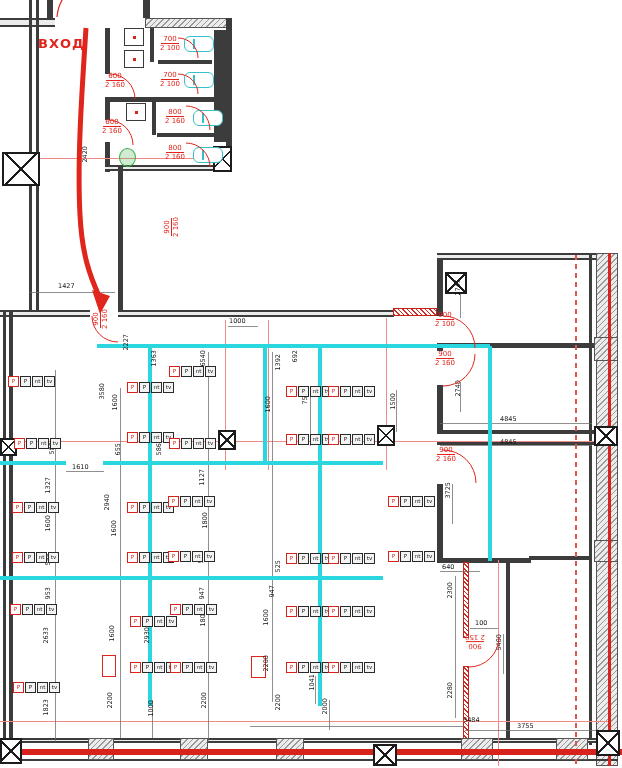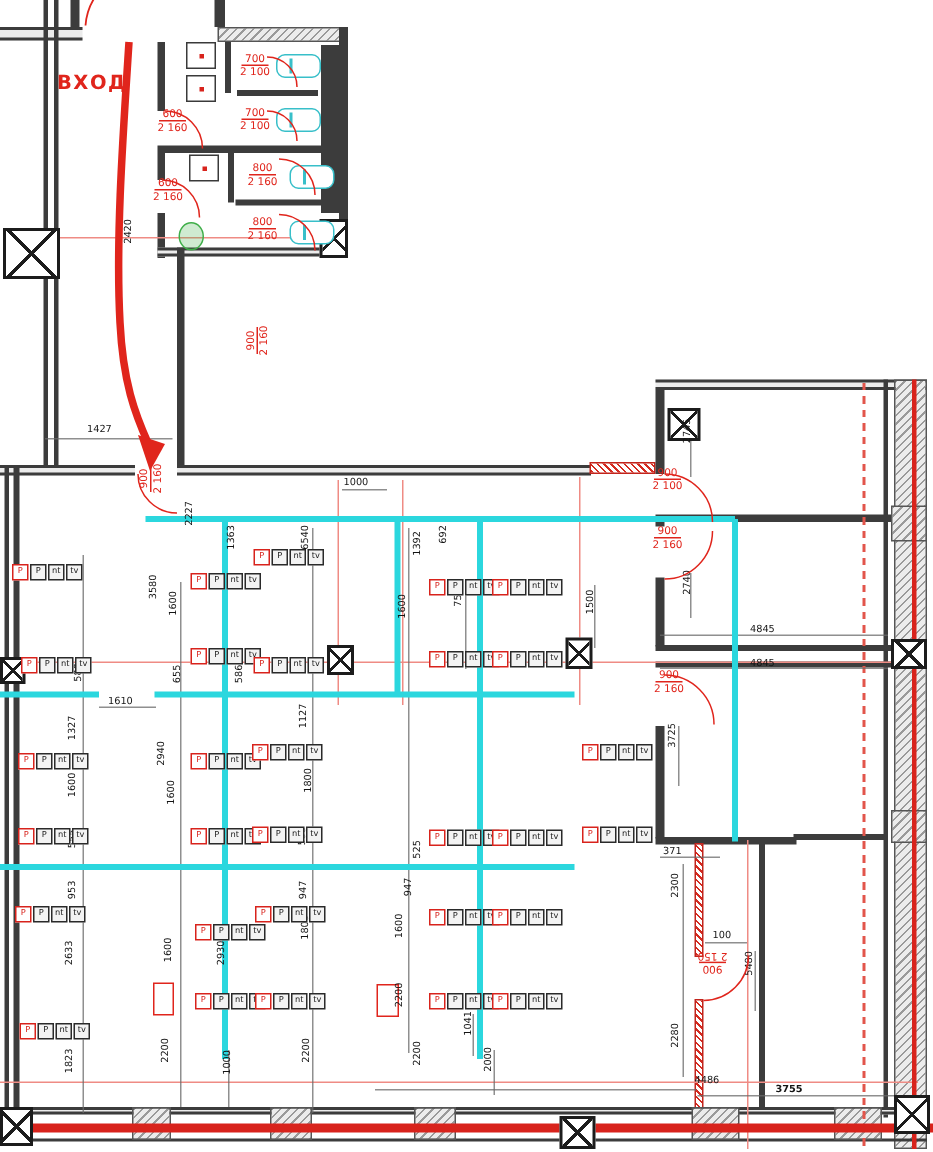--- a/index.html
+++ b/index.html
@@ -38,21 +38,21 @@
   .sink:after{content:"";position:absolute;left:50%;top:50%;width:3px;height:3px;margin:-1.5px;background:#d8231c;}
   .urinal{border:1.5px solid #3fae49;border-radius:50%;background:rgba(63,174,73,.25);z-index:3;}
   .rsq{border:1.6px solid #e0251c;z-index:3;background:#fff;}
   .entr{color:#e0251c;font-size:13px;font-weight:bold;letter-spacing:1px;z-index:6;}
   svg.ovl{position:absolute;left:0;top:0;z-index:6;pointer-events:none;}
 </style>
 </head>
 <body>
 
 <div id="plan">
-  <div class="abs entr" style="left:38px;top:48px;">ВХОД</div>
+  <div class="abs entr" style="left:38px;top:36px;">ВХОД</div>
 
   <svg class="ovl" width="622" height="768" viewBox="0 0 622 768">
 
     <path d="M57 17 A40 40 0 0 1 96 -20" stroke="#e0251c" stroke-width="1.2" fill="none"></path>
 
     <path d="M86 28 C82 90 77 160 80 215 C82 255 90 276 99 296" stroke="#e0251c" stroke-width="5" fill="none"></path>
     <path d="M92 290 L110 296 L100 314 Z" fill="#e0251c"></path>
 
     <g stroke="#e0251c" stroke-width="1" fill="none">
       <path d="M110 74 A25 25 0 0 1 135 99"></path>
@@ -174,24 +174,24 @@
     <div class="abs sink" style="left: 124px; top: 50px; width: 20px; height: 18px;"></div>
     <div class="abs sink" style="left: 126px; top: 103px; width: 20px; height: 18px;"></div>
     <div class="abs urinal" style="left: 119px; top: 148px; width: 17px; height: 19px;"></div>
     <div class="abs rsq" style="left: 102px; top: 655px; width: 14px; height: 22px;"></div>
     <div class="abs rsq" style="left: 251px; top: 656px; width: 15px; height: 22px;"></div>
     <div class="abs dim" style="left: 58px; top: 283px; width: auto; height: auto;">1427</div>
     <div class="abs dim" style="left: 229px; top: 318px; width: auto; height: auto;">1000</div>
     <div class="abs dim" style="left: 72px; top: 464px; width: auto; height: auto;">1610</div>
     <div class="abs dim" style="left: 500px; top: 416px; width: auto; height: auto;">4845</div>
     <div class="abs dim" style="left: 500px; top: 439px; width: auto; height: auto;">4845</div>
-    <div class="abs dim" style="left: 442px; top: 564px; width: auto; height: auto;">371</div>
+    <div class="abs dim" style="left: 442px; top: 564px; width: auto; height: auto;">640</div>
     <div class="abs dim" style="left: 475px; top: 620px; width: auto; height: auto;">100</div>
-    <div class="abs dim" style="left: 463px; top: 717px; width: auto; height: auto;">4486</div>
-    <div class="abs dim" style="left: 517px; top: 723px; width: auto; height: auto; font-weight: bold;">3755</div>
+    <div class="abs dim" style="left: 463px; top: 717px; width: auto; height: auto;">3484</div>
+    <div class="abs dim" style="left: 517px; top: 723px; width: auto; height: auto;">3755</div>
     <div class="abs dim dimv" style="left: 82px; top: 146px; width: auto; height: auto;">2420</div>
     <div class="abs dim dimv" style="left: 123px; top: 334px; width: auto; height: auto;">2227</div>
     <div class="abs dim dimv" style="left: 200px; top: 350px; width: auto; height: auto;">6540</div>
     <div class="abs dim dimv" style="left: 151px; top: 350px; width: auto; height: auto;">1363</div>
     <div class="abs dim dimv" style="left: 99px; top: 383px; width: auto; height: auto;">3580</div>
     <div class="abs dim dimv" style="left: 112px; top: 394px; width: auto; height: auto;">1600</div>
     <div class="abs dim dimv" style="left: 275px; top: 354px; width: auto; height: auto;">1392</div>
     <div class="abs dim dimv" style="left: 292px; top: 350px; width: auto; height: auto;">692</div>
     <div class="abs dim dimv" style="left: 302px; top: 388px; width: auto; height: auto;">7580</div>
     <div class="abs dim dimv" style="left: 265px; top: 396px; width: auto; height: auto;">1600</div>

